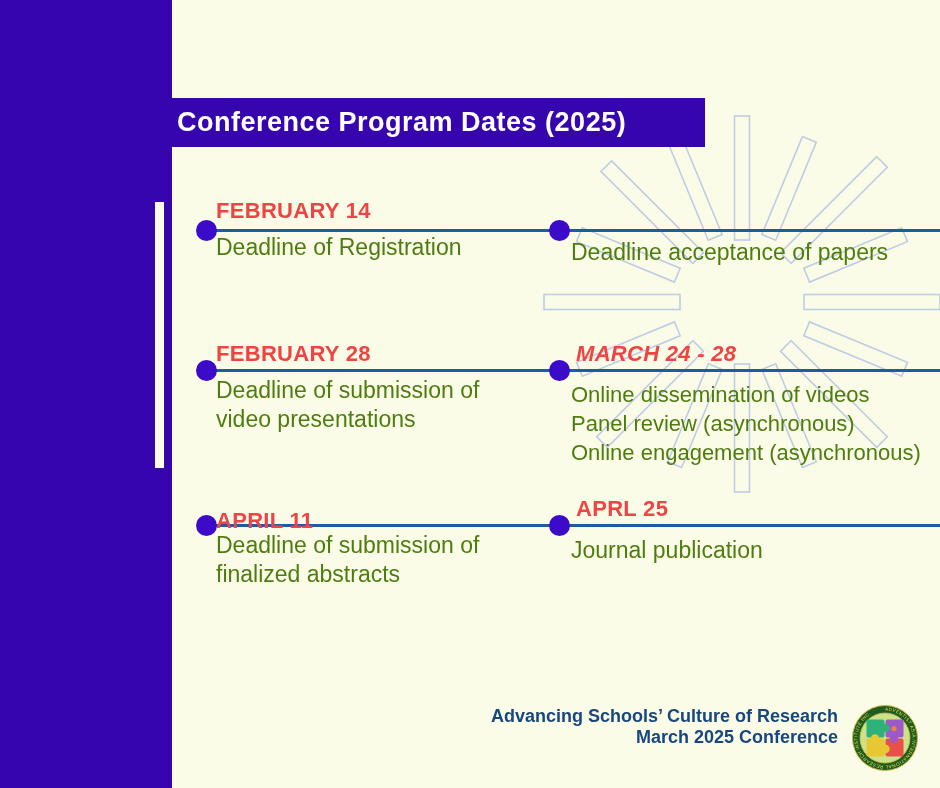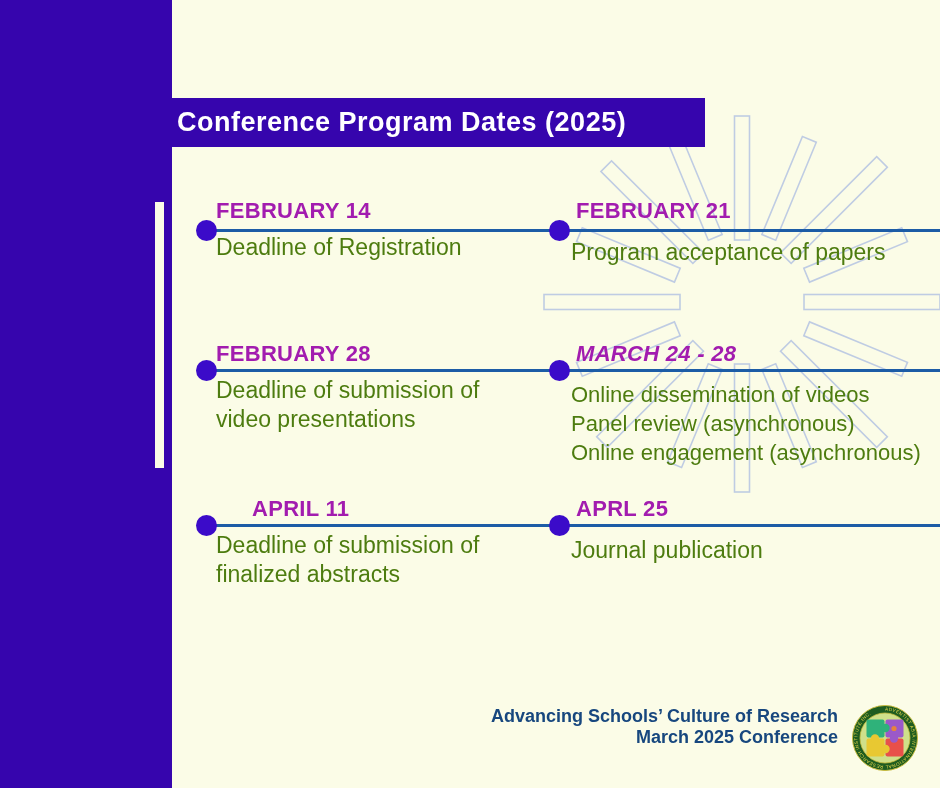--- a/index.html
+++ b/index.html
@@ -34,21 +34,21 @@
   }
   .tl-line{
     position:absolute;height:3px;background:#1C5CA6;
   }
   .tl-dot{
     position:absolute;width:21px;height:21px;border-radius:50%;
     background:#3B0BC9;
   }
   .tl-date{
     position:absolute;
-    color:#a21caf;font-size:22px;font-weight:800;letter-spacing:.3px;
+    color:#ef4444;font-size:22px;font-weight:800;letter-spacing:.3px;
     white-space:nowrap;
   }
   .tl-desc{
     position:absolute;
     color:#4d7c0f;font-size:23px;font-weight:400;line-height:29px;
     white-space:nowrap;
   }
   .tl-desc.small{font-size:22px;}
   .footer-text{
     position:absolute;right:102px;top:706px;width:560px;
@@ -95,23 +95,22 @@
 
   <div class="tl-line" style="left:206px;top:229px;width:734px;"></div>
   <div class="tl-dot" style="left:196px;top:220px;"></div>
   <div class="tl-dot" style="left:549px;top:220px;"></div>
 
   <div class="tl-date" style="left:216px;top:198px;">FEBRUARY 14</div>
   <div class="tl-desc" style="left:216px;top:233px;">
     <div>Deadline of Registration</div>
   </div>
 
-  <div class="tl-date" style="left:576px;top:198px;">FEBRUARY 21</div>
   <div class="tl-desc" style="left:571px;top:238px;">
-    <div>Program acceptance of papers</div>
+    <div>Deadline acceptance of papers</div>
   </div>
 
   <div class="tl-line" style="left:206px;top:369px;width:734px;"></div>
   <div class="tl-dot" style="left:196px;top:360px;"></div>
   <div class="tl-dot" style="left:549px;top:360px;"></div>
 
   <div class="tl-date" style="left:216px;top:341px;">FEBRUARY 28</div>
   <div class="tl-desc" style="left:216px;top:376px;">
     <div>Deadline of submission of</div>
     <div>video presentations</div>
@@ -121,21 +120,21 @@
   <div class="tl-desc small" style="left:571px;top:380px;">
     <div>Online dissemination of videos</div>
     <div>Panel review (asynchronous)</div>
     <div>Online engagement (asynchronous)</div>
   </div>
 
   <div class="tl-line" style="left:206px;top:524px;width:734px;"></div>
   <div class="tl-dot" style="left:196px;top:515px;"></div>
   <div class="tl-dot" style="left:549px;top:515px;"></div>
 
-  <div class="tl-date" style="left:216px;top:496px;margin-left:36px;">APRIL 11</div>
+  <div class="tl-date" style="left:216px;top:508px;">APRIL 11</div>
   <div class="tl-desc" style="left:216px;top:531px;">
     <div>Deadline of submission of</div>
     <div>finalized abstracts</div>
   </div>
 
   <div class="tl-date" style="left:576px;top:496px;">APRL 25</div>
   <div class="tl-desc" style="left:571px;top:536px;">
     <div>Journal publication</div>
   </div>
 

